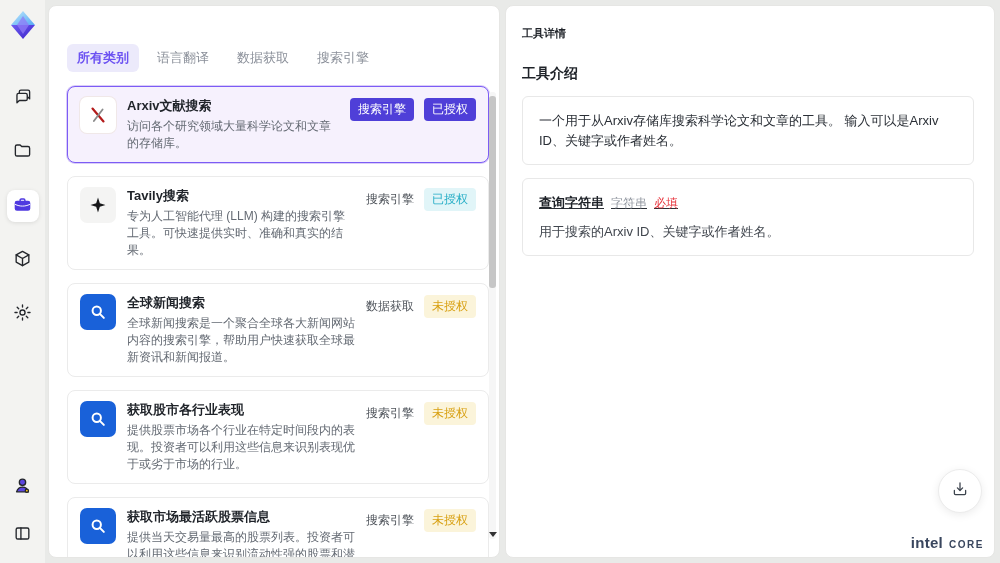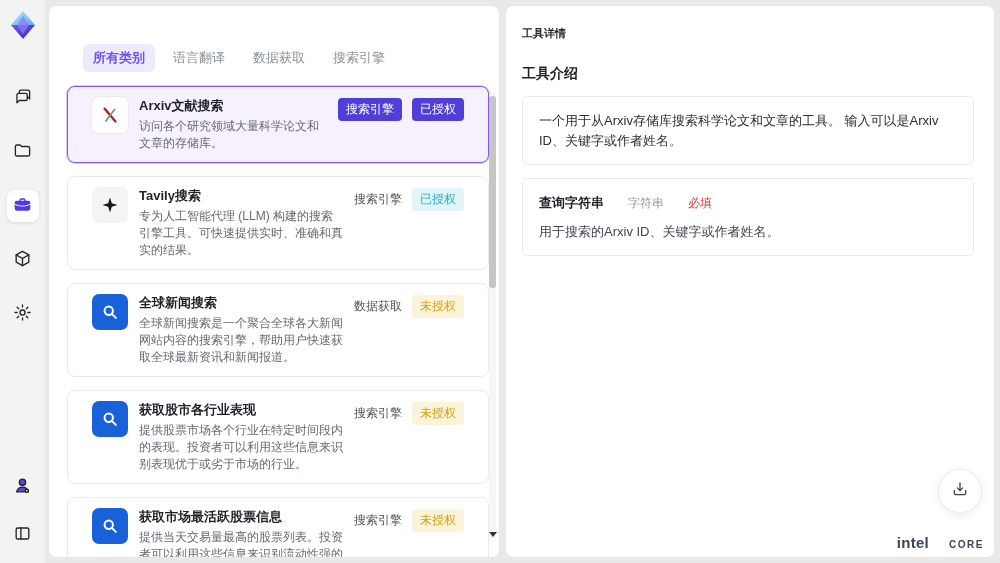--- a/index.html
+++ b/index.html
@@ -24,27 +24,27 @@
   .rail-item.active { background:#ffffff; box-shadow:0 1px 4px rgba(0,0,0,.10); }
   .rail-item.active svg { stroke:#4f39e0; fill:#4f39e0; }
   .rail-bottom { margin-top:auto; margin-bottom:12px; display:flex; flex-direction:column; align-items:center; gap:16px; }
 
   
   .panel { background:#ffffff; border:1px solid #e6e6e4; border-radius:8px; position:absolute; top:5px; height:553px; }
   .panel-tools { left:48px; width:452px; padding:20px 14px 0 18px; overflow:hidden; }
   .panel-title { font-size:15px; font-weight:bold; }
   .tabs { display:flex; align-items:center; gap:8px; margin-top:18px; }
   .tab { font-size:13px; color:#8a8f99; padding:5px 10px; border-radius:6px; cursor:pointer; white-space:nowrap; }
-  .tab.active { background:#eceafb; color:#6c52f2; font-weight:bold;margin-left:16px; }
+  .tab.active { background:#eceafb; color:#6c52f2; font-weight:bold; }
 
   .tool-list { margin-top:14px; display:flex; flex-direction:column; gap:13px; width:422px; }
   .card {
     display:flex; align-items:flex-start; gap:11px;
     border:1px solid #ebebeb; border-radius:8px;
-    padding:10px 24px; background:#fff; cursor:pointer;
+    padding:10px 12px; background:#fff; cursor:pointer;
   }
   .card.selected { border:1px solid #7c5cf5; background:#f6f1fd; box-shadow:0 0 0 1px #d9cdf8; }
   .card-icon {
     flex:0 0 36px; width:36px; height:36px; border-radius:7px;
     display:flex; align-items:center; justify-content:center; overflow:hidden;
   }
   .icon-white { background:#ffffff; box-shadow:0 0 0 1px #f0e8e8; }
   .icon-gray  { background:#f4f4f3; }
   .icon-blue  { background:#1961d9; }
   .card-body { flex:1 1 auto; min-width:0; }
@@ -63,35 +63,35 @@
   .scroll-down { position:absolute; bottom:2px; left:0px; width:0; height:0; border-left:4px solid transparent; border-right:4px solid transparent; border-top:5px solid #333; }
 
   
   .panel-detail { left:505px; width:490px; padding:20px 20px 0 16px; }
   .detail-title { font-size:11px; font-weight:bold; }
   .section-heading { font-size:14px; font-weight:bold; margin-top:24px; }
   .detail-box {
     margin-top:13px; border:1px solid #e8e8e8; border-radius:6px;
     padding:14px 16px; font-size:13px; color:#2a2f36; line-height:1.5;
   }
-  .param-head { display:flex; align-items:baseline; gap:24px; }
+  .param-head { display:flex; align-items:baseline; gap:7px;text-decoration:underline; }
   .param-name { font-size:13px; font-weight:bold; color:#1f2329; }
   .param-type { font-size:12px; color:#8f959e; }
   .param-required { font-size:12px; color:#e8353e; }
   .param-desc { margin-top:9px; font-size:13px; color:#41464e; }
 
   
   .download-btn {
     position:absolute; right:18px; bottom:50px; width:44px; height:44px;
     background:#ffffff; border:1px solid #ececec; border-radius:50%;
     box-shadow:0 2px 8px rgba(0,0,0,.08);
     display:flex; align-items:center; justify-content:center; cursor:pointer;
   }
   .download-btn svg { width:18px; height:18px; stroke:#3c434d; fill:none; stroke-width:1.7; stroke-linecap:round; stroke-linejoin:round; }
-  .brand { position:absolute; right:16px; bottom:12px; display:flex; align-items:baseline; gap:20px; color:#39465e; }
+  .brand { position:absolute; right:16px; bottom:12px; display:flex; align-items:baseline; gap:6px; color:#39465e; }
   .brand .b1 { font-size:15px; font-weight:bold; letter-spacing:.3px; }
   .brand .b2 { font-size:10px; font-weight:bold; letter-spacing:1.5px; }
 </style>
 </head>
 <body>
 
 <aside class="rail">
   <div class="logo">
     <svg viewBox="0 0 30 30">
       <defs>

